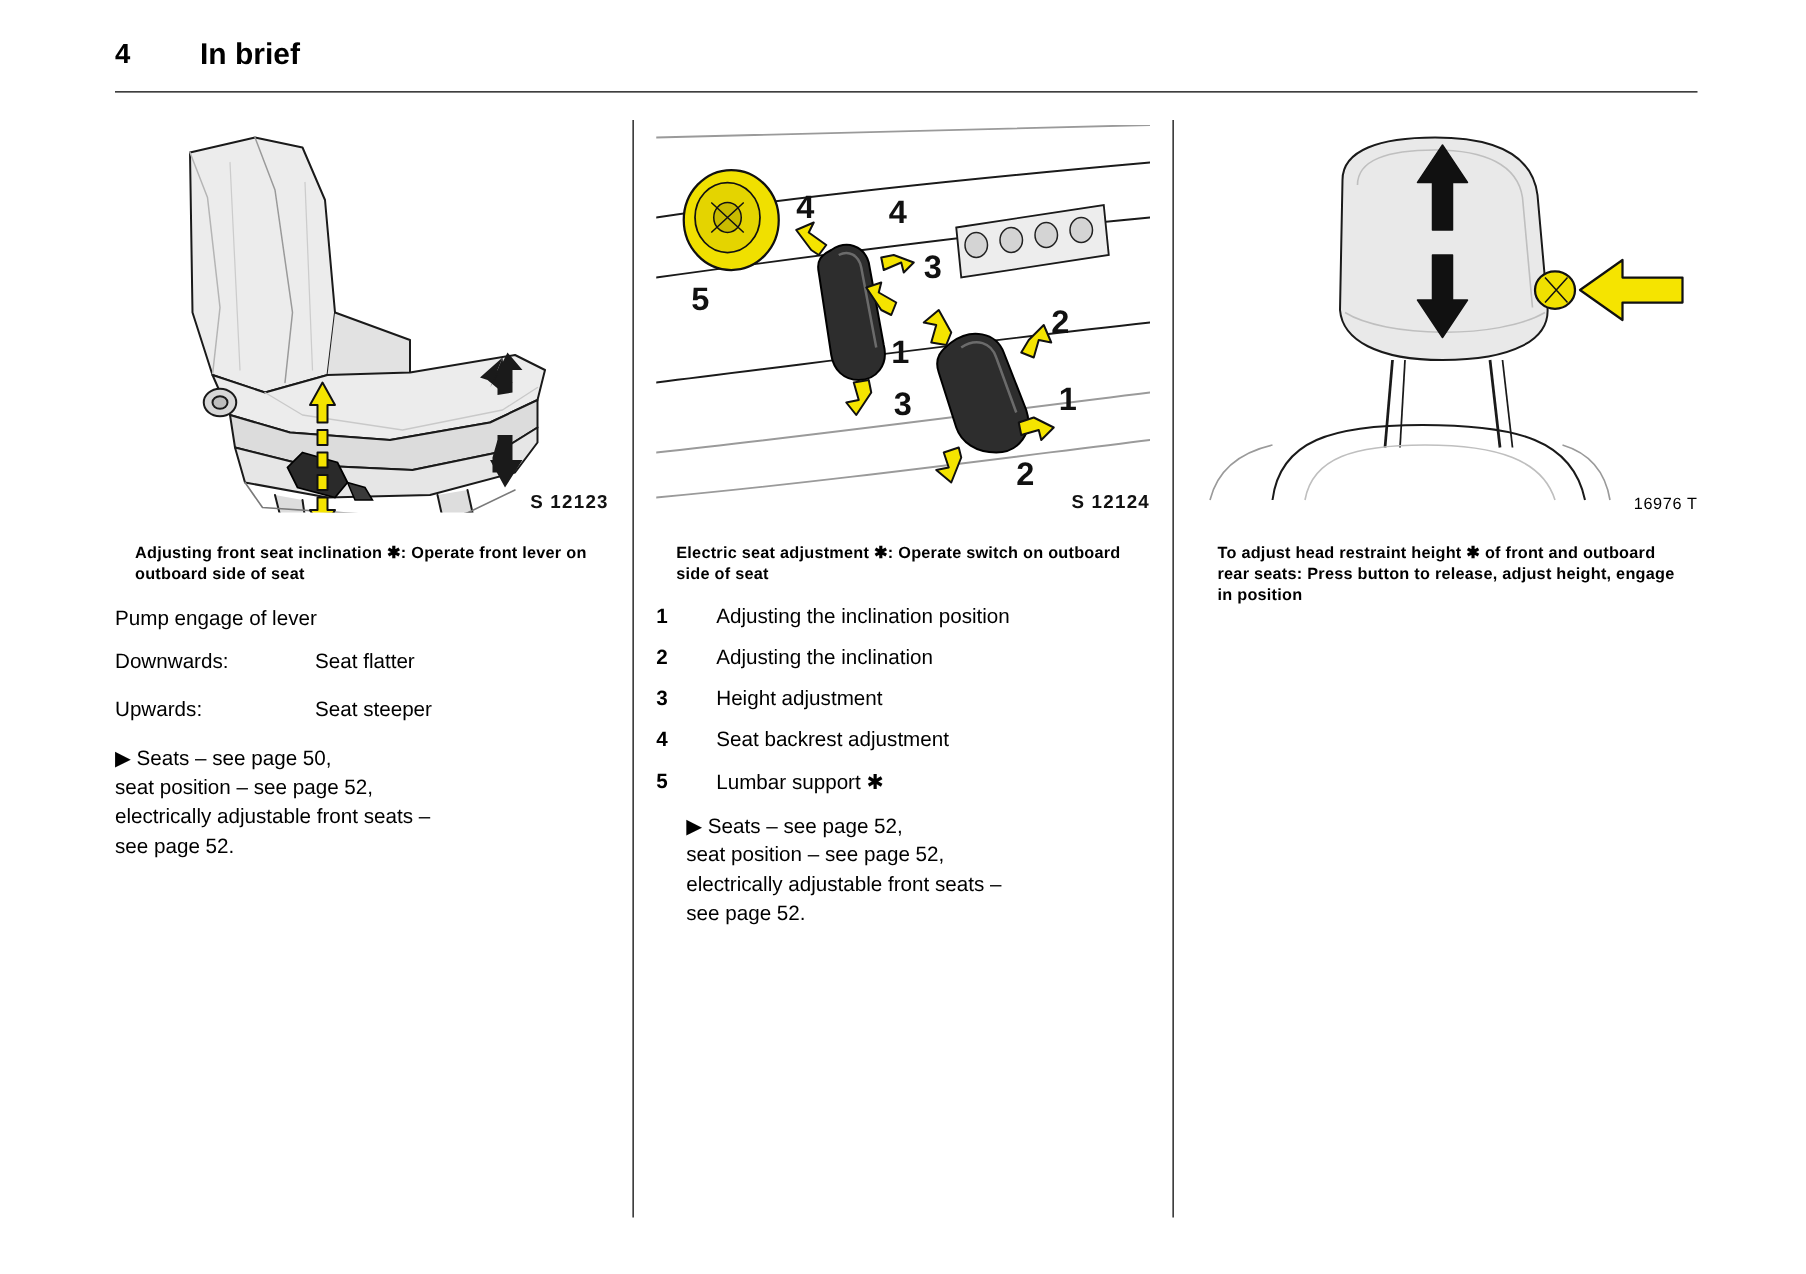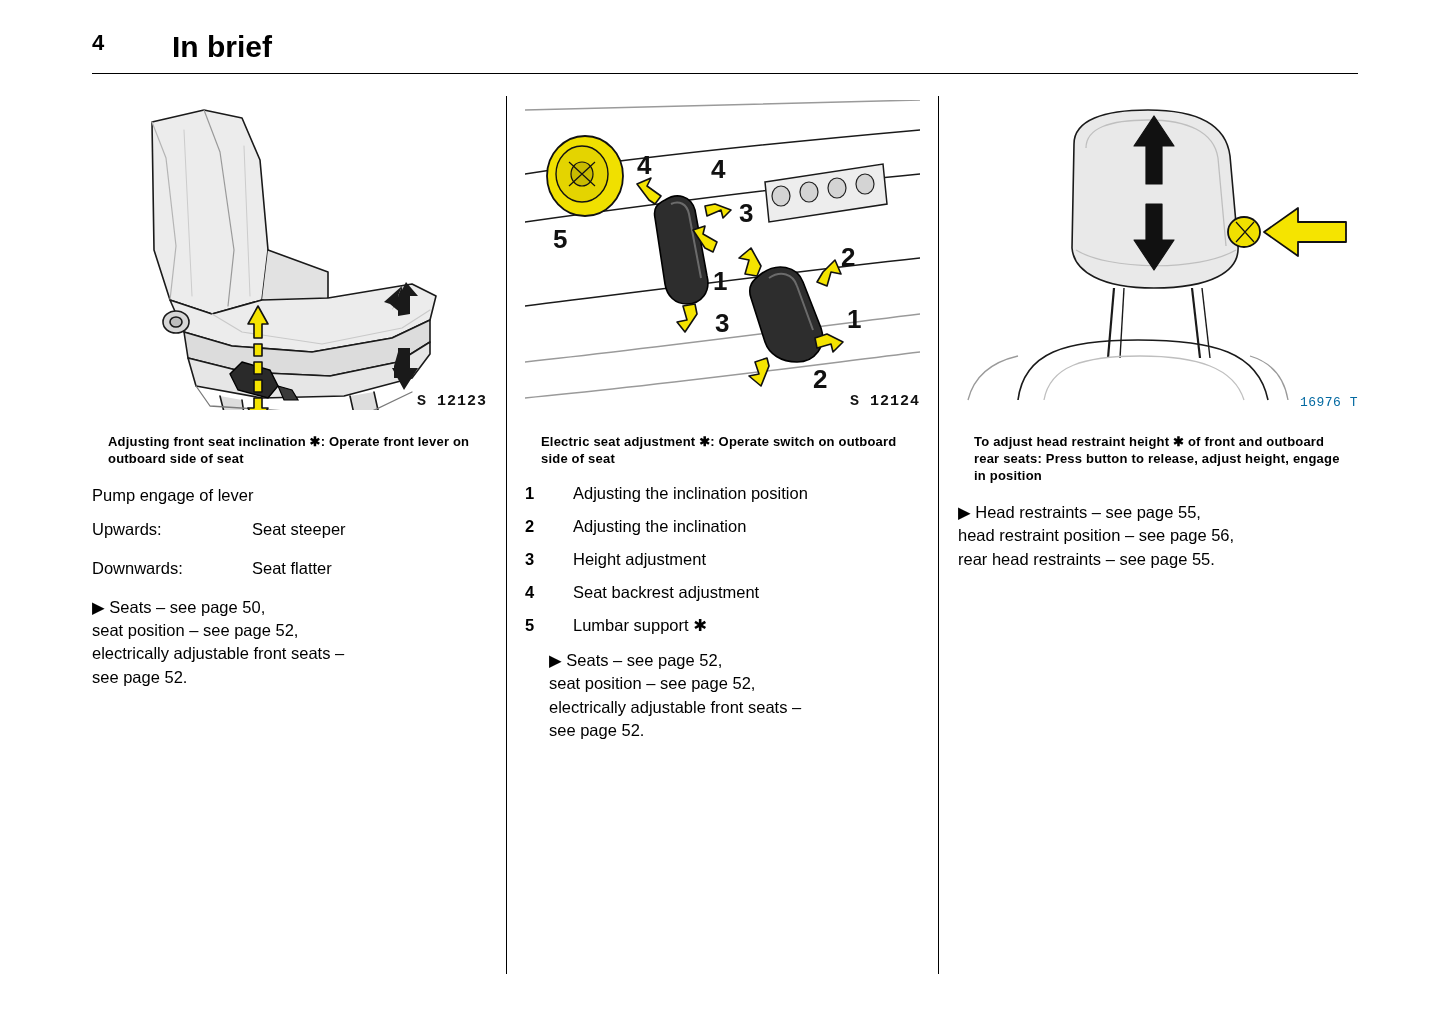--- a/index.html
+++ b/index.html
@@ -32,23 +32,23 @@
   .page-number {
     position: absolute;
     left: 0;
     top: 0;
     font-size: 22px;
     font-weight: bold;
     letter-spacing: 0px;
   }
   .section-title {
     position: absolute;
-    left: 80px;
+    left: 68px;
     top: 0;
-    font-size: 30px;
+    font-size: 24px;
     font-weight: bold;
   }
   .header-rule {
     position: absolute;
     left: 92px;
     top: 73px;
     width: 1266px;
     height: 1px;
     background: #000000;
   }
@@ -77,27 +77,26 @@
     height: 318px;
   }
   .figcode {
     position: absolute;
     right: 0;
     bottom: 8px;
     font-size: 15px;
     font-weight: bold;
     letter-spacing: 1px;
     color: #111;
-    font-family: Liberation Mono, monospace;
   }
   .figcode.small {
     font-weight: normal;
     font-size: 13px;
     letter-spacing: 0.5px;
-    color: #0369a1;
+    color: #000000;
   }
   h2.caption {
     margin: 16px;
     font-size: 13px;
     font-weight: bold;
     line-height: 1.30;
     letter-spacing: 0.2px;
   }
   .body-text {
     font-size: 16.5px;
@@ -203,26 +202,26 @@
         </g>
       </svg>
       <div class="figcode">S 12123</div>
     </div>
 
     <h2 class="caption">Adjusting front seat inclination ✱: Operate front lever on outboard side of seat</h2>
 
     <div class="body-text">
       <p class="tight">Pump engage of lever</p>
       <div class="pair">
+        <div class="k">Downwards:</div>
+        <div class="v">Seat flatter</div>
+      </div>
+      <div class="pair">
         <div class="k">Upwards:</div>
         <div class="v">Seat steeper</div>
-      </div>
-      <div class="pair">
-        <div class="k">Downwards:</div>
-        <div class="v">Seat flatter</div>
       </div>
     </div>
 
     <div class="ref" style="white-space: pre-line;">▶ Seats – see page 50,
 seat position – see page 52,
 electrically adjustable front seats –
 see page 52.</div>
   </div>
 
   <div class="col col-2">
@@ -356,18 +355,15 @@
         </g>
         <g fill="#F5E400" stroke="#111" stroke-width="1.8" stroke-linejoin="round">
           <path d="M306 132 L340 108 L340 122 L388 122 L388 142 L340 142 L340 156 Z"></path>
         </g>
       </svg>
       <div class="figcode small">16976 T</div>
     </div>
 
     <h2 class="caption">To adjust head restraint height ✱ of front and outboard rear seats: Press button to release, adjust height, engage in position</h2>
 
-    <div class="ref" style="white-space: pre-line;">▶ Head restraints – see page 55,
-head restraint position – see page 56,
-rear head restraints – see page 55.</div>
   </div>
 
 </div>
 
 </body></html>

